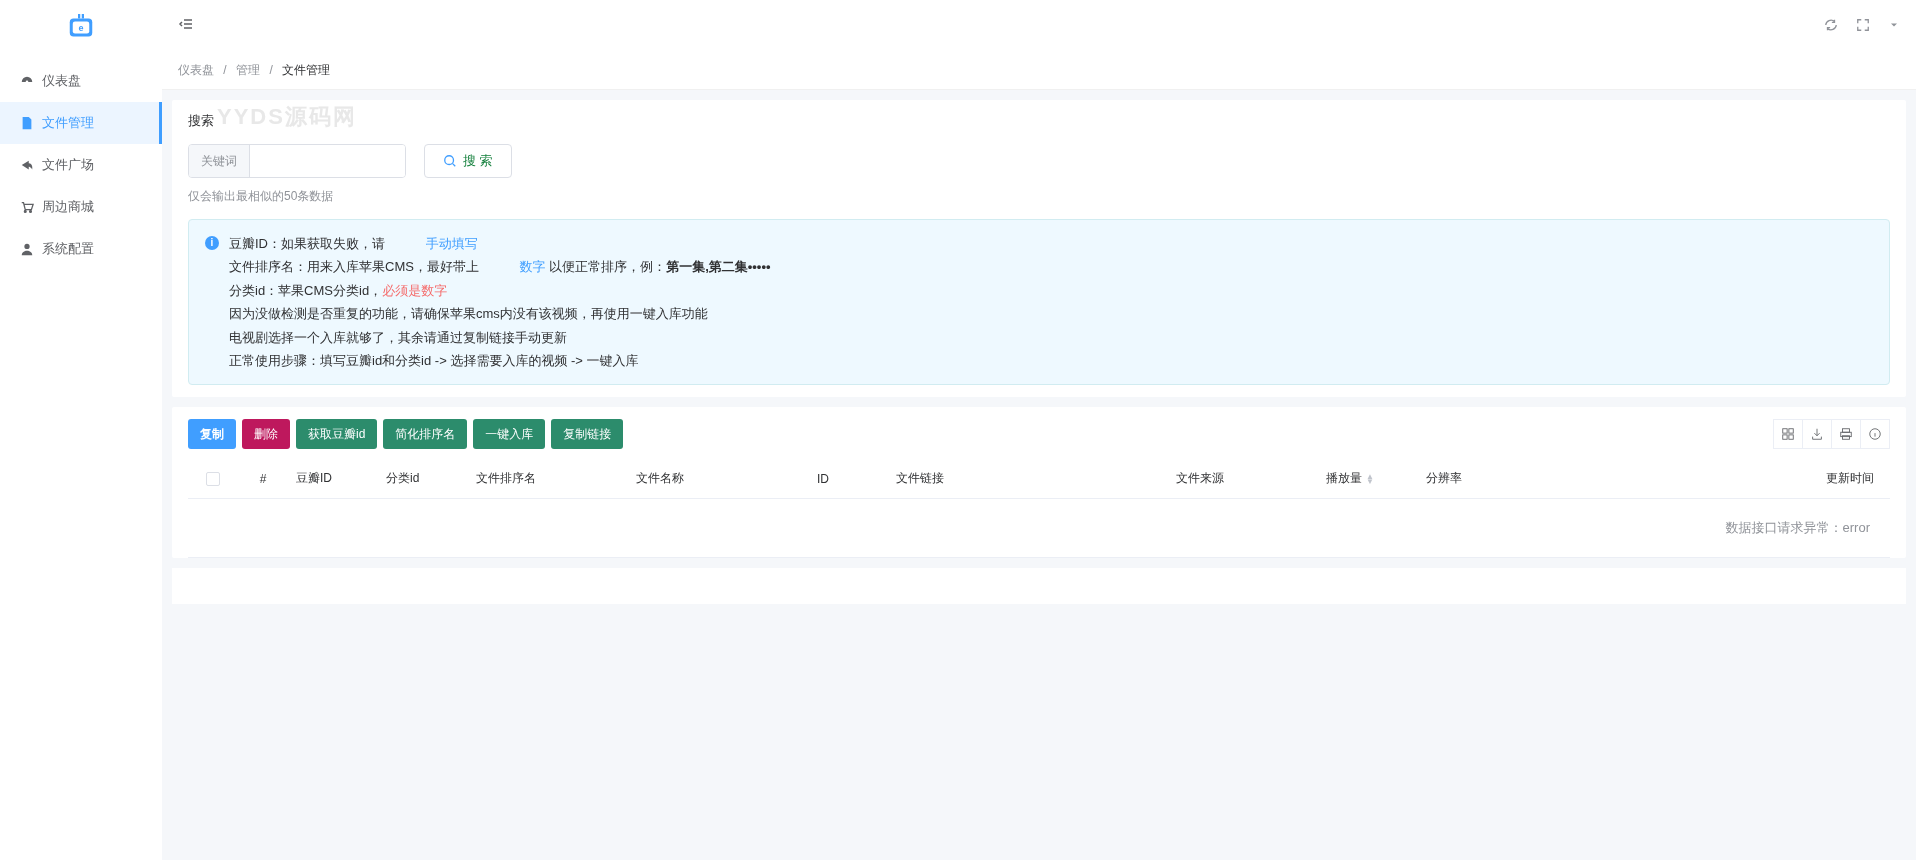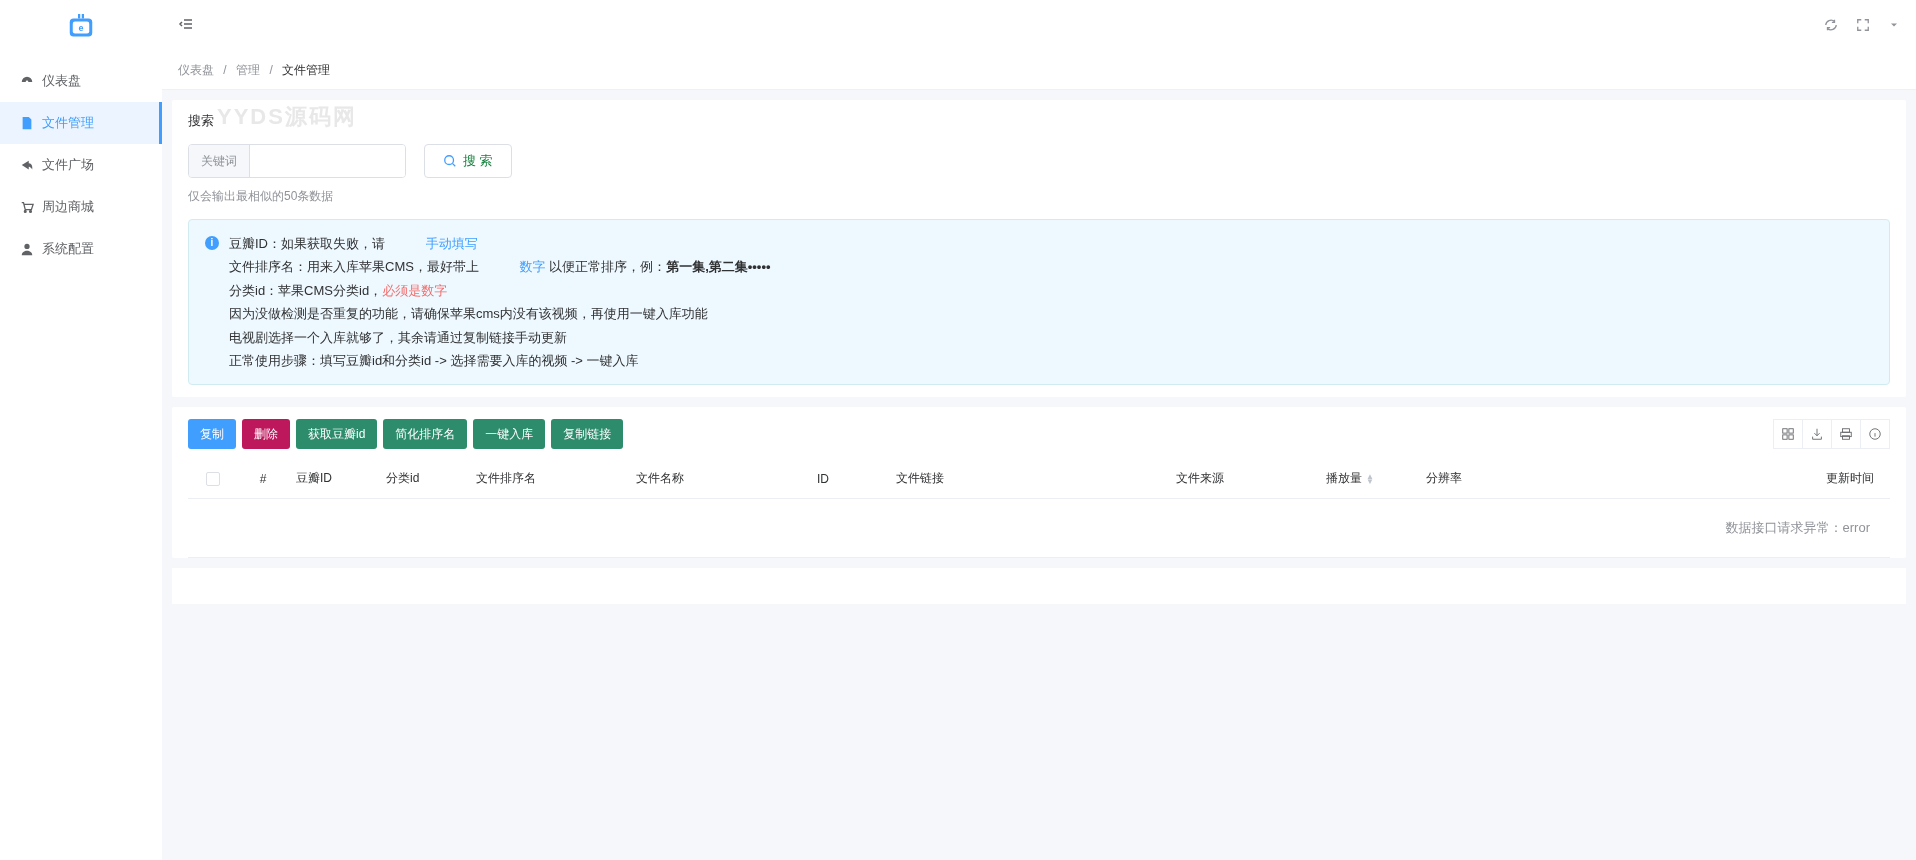--- a/index.html
+++ b/index.html
@@ -34,21 +34,21 @@
 .hint-text { color: #909399; font-size: 12px; margin-top: 10px; }
 .info-box { margin-top: 14px; border: 1px solid #d1ecf1; background: #eef9ff; border-radius: 4px; padding: 12px 16px; display: flex; gap: 10px; font-size: 13px; line-height: 1.8; color: #303133; }
 .info-icon { width: 14px; height: 14px; background: #409eff; border-radius: 50%; color: #fff; display: flex; align-items: center; justify-content: center; font-size: 10px; font-weight: bold; flex-shrink: 0; margin-top: 4px; }
 .info-content div { white-space: normal; }
 .t-blue { color: #409eff; cursor: pointer; margin-left: 37px; }
 .t-red { color: #f56c6c; }
 .t-bold { font-weight: bold; }
 .action-bar { display: flex; align-items: center; justify-content: space-between; margin-bottom: 0; }
 .action-left { display: flex; gap: 6px; }
 .btn { height: 30px; padding: 0 12px; border: none; border-radius: 3px; color: #fff; cursor: pointer; font-size: 12px; }
-.btn-primary { background: #409eff; }
+.btn-primary { background: #409eff; font-weight: bold; }
 .btn-danger { background: #be185d; }
 .btn-success { background: #2c8c6c; }
 .action-right { display: flex; gap: 0; }
 .tool-btn { width: 30px; height: 30px; border: 1px solid #ebeef5; background: #fff; cursor: pointer; color: #606266; display: flex; align-items: center; justify-content: center; margin-left: -1px; }
 .tool-btn svg { width: 14px; height: 14px; }
 .table { width: 100%; margin-top: 10px; }
 .table-header { display: flex; background: #fff; border-bottom: 1px solid #ebeef5; color: #303133; font-size: 12px; height: 40px; align-items: center; }
 .th { padding: 0 8px; display: flex; align-items: center; }
 .th-checkbox { width: 50px; justify-content: center; }
 .th-hash { width: 50px; text-align: center; justify-content: center; }

